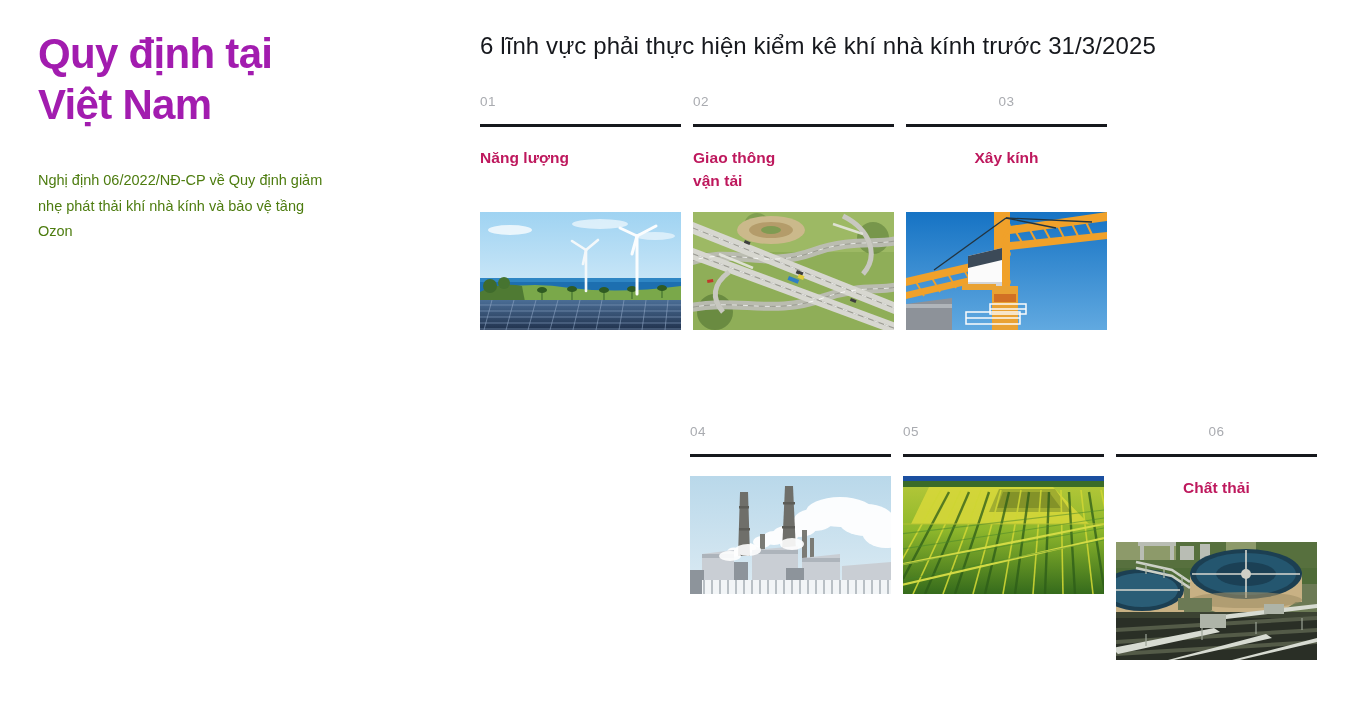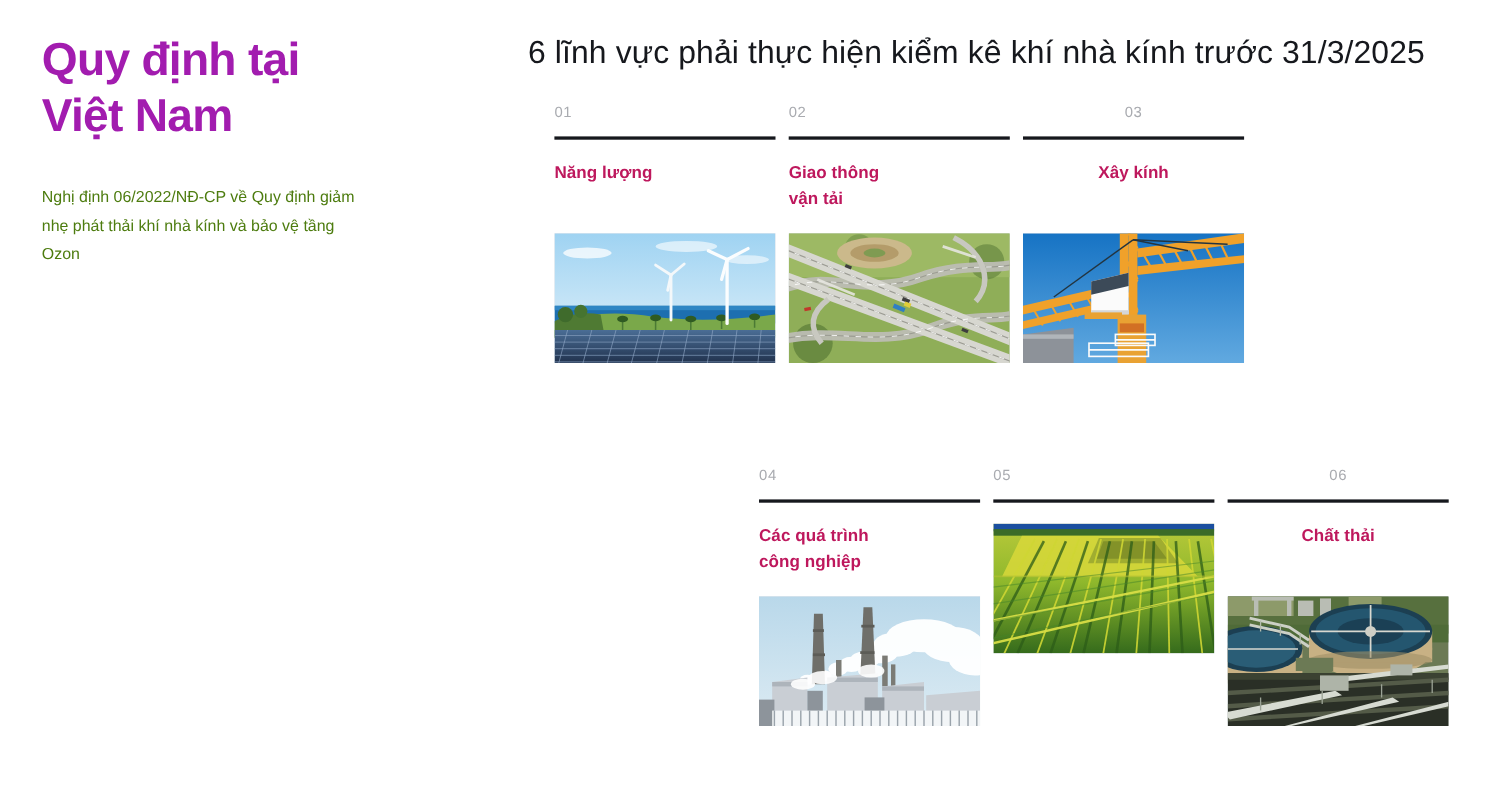--- a/index.html
+++ b/index.html
@@ -49,38 +49,37 @@
     left: 480px;
     top: 0;
     width: 888px;
     height: 716px;
   }
   .headline {
     position: absolute;
     left: 0;
     top: 30px;
     margin: 0;
-    font-size: 29px;
+    font-size: 24px;
     line-height: 1.3;
     font-weight: 400;
     color: #16181d;
     letter-spacing: 0.1px;
     white-space: nowrap;
   }
 
   
   .card-row {
     position: absolute;
     display: flex;
   }
   .card-row.row-1 {
     left: 0px;
     top: 95px;
     width: 632px;
-    margin-left: 24px;
   }
   .card-row.row-2 {
     left: 210px;
     top: 425px;
     width: 630px;
   }
   .card {
     width: 201px;
     margin-right: 12px;
     display: flex;
@@ -353,22 +352,20 @@
       </div>
     </div>
 
   </div>
 
   <div class="card-row row-2">
 
     <div class="card">
       <div class="card-number">04</div>
       <div class="card-rule"></div>
-      <div class="card-title">Các quá trình
-công nghiệp</div>
       <div class="card-thumb">
         <svg class="thumb-svg" viewBox="0 0 201 118" preserveAspectRatio="none">
           <defs>
             <linearGradient id="skyI" x1="0" y1="0" x2="0" y2="1">
               <stop offset="0%" stop-color="#b9d8ea"></stop>
               <stop offset="100%" stop-color="#dcebf3"></stop>
             </linearGradient>
           </defs>
           <rect x="0" y="0" width="201" height="118" fill="url(#skyI)"></rect>
           <g fill="#ffffff" opacity="0.95">

